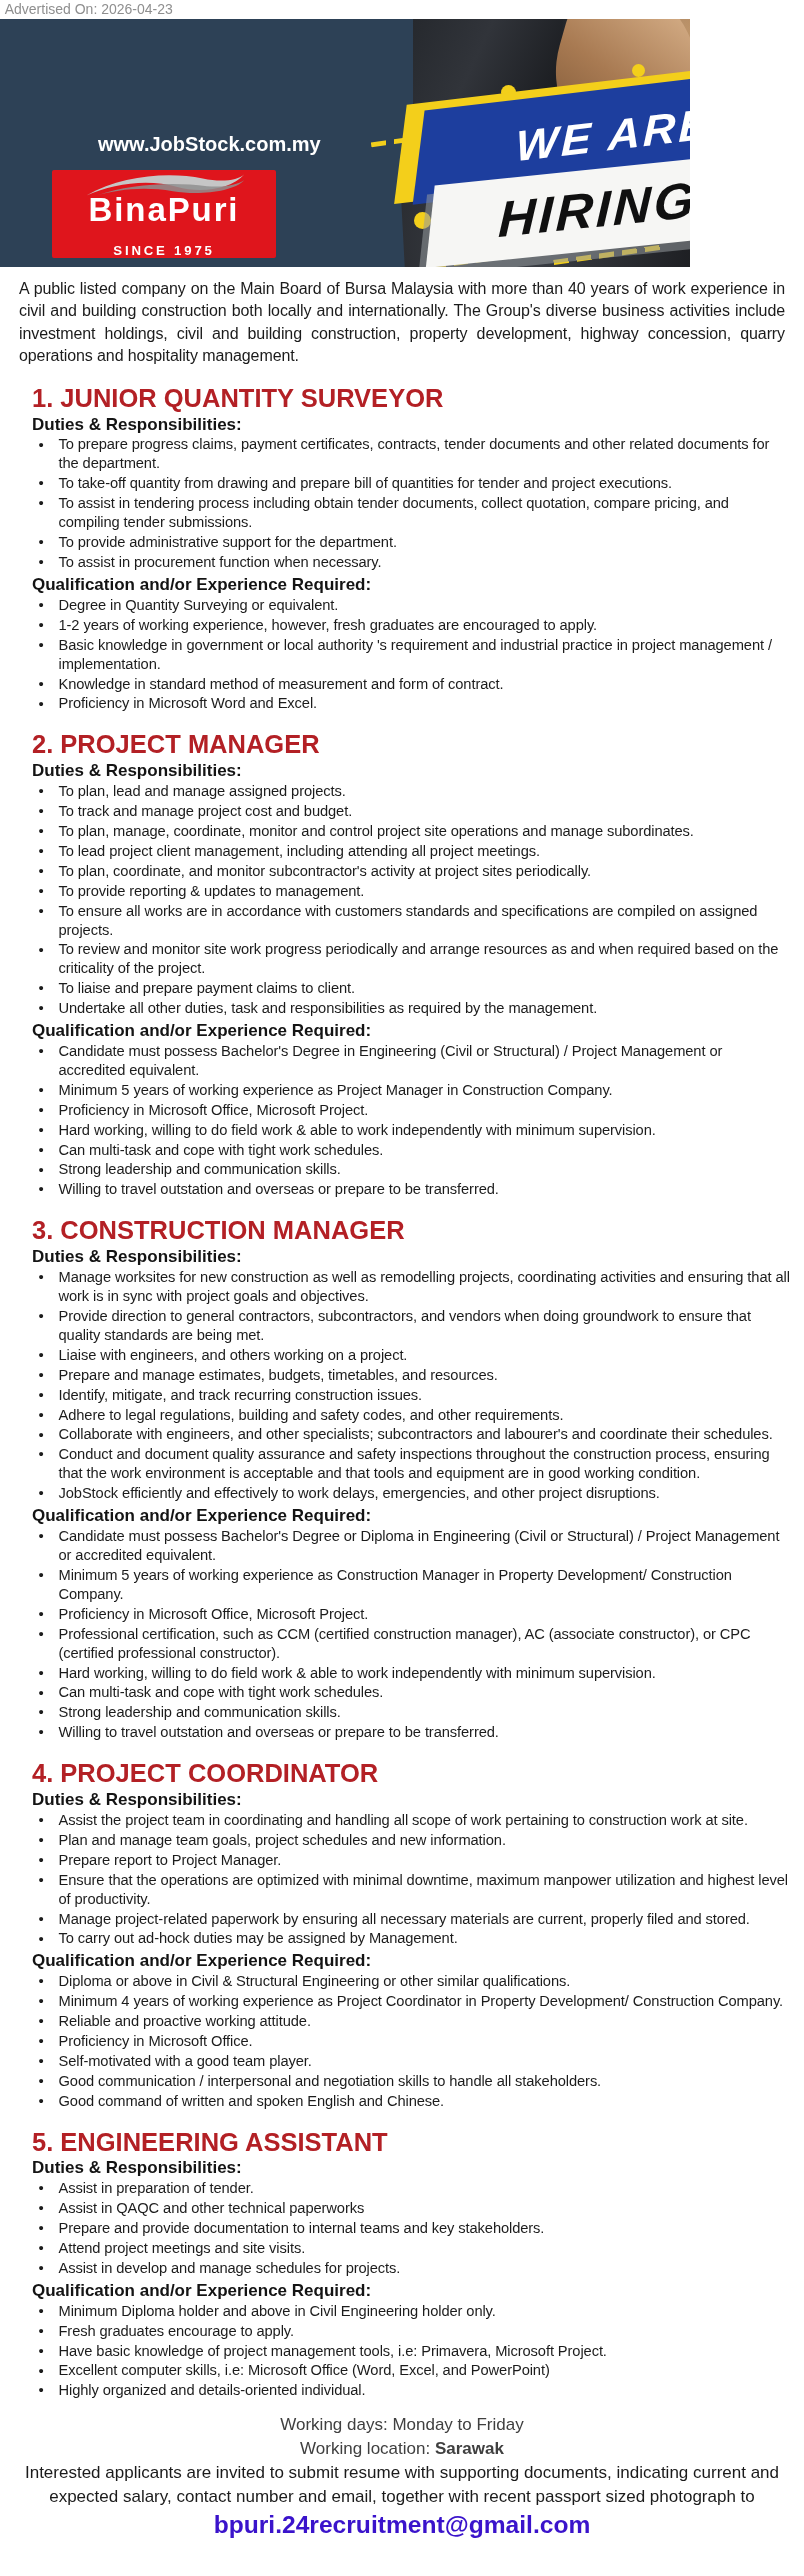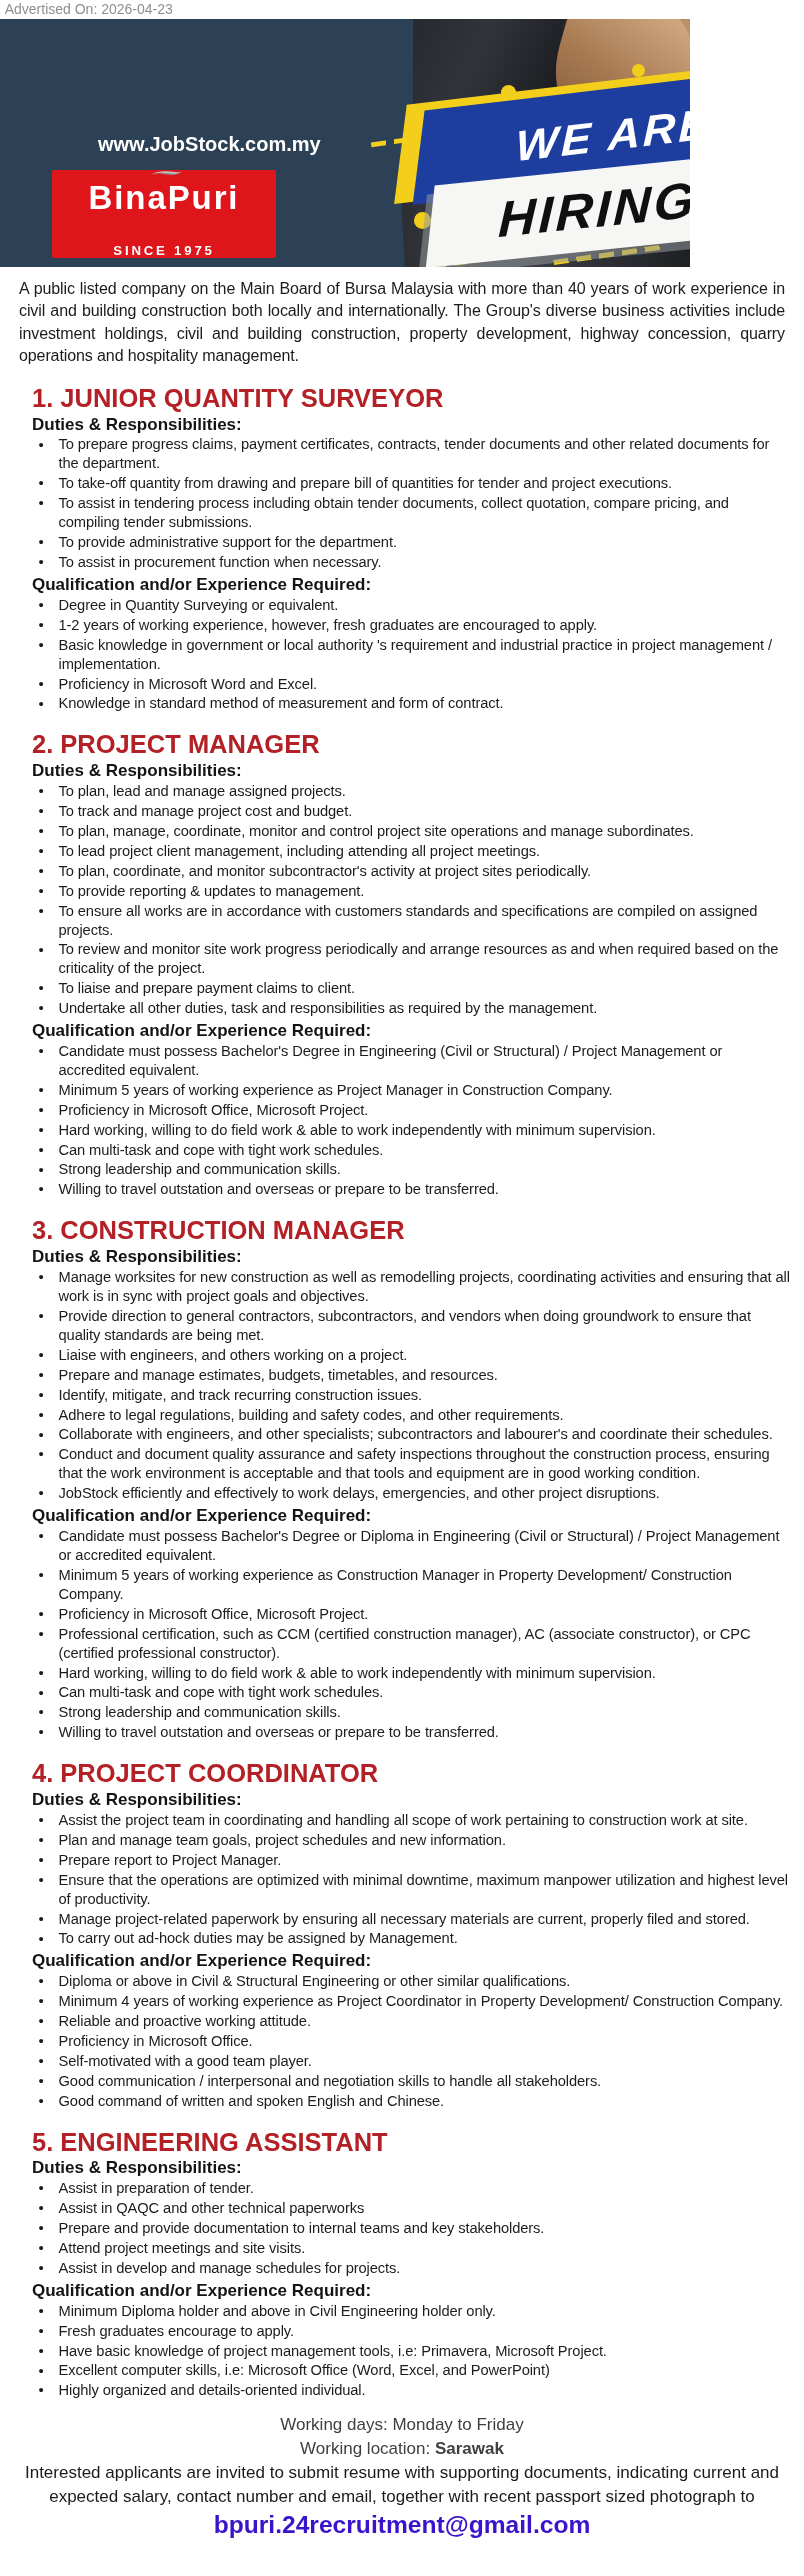--- a/index.html
+++ b/index.html
@@ -5,21 +5,21 @@
   html,body{margin:0;padding:0;background:#ffffff;}
   body{width:804px;font-family:"Liberation Sans",sans-serif;color:#1f1f1f;}
 
   
   .ad-date{color:#8f8f8f;font-size:14px;line-height:19px;padding-left:4.7px;font-weight:500;border-radius:8px;}
 
   
   .banner{position:relative;width:690px;height:248px;background:#2d4156;overflow:hidden;}
   .site-url{position:absolute;left:98px;top:114px;color:#ffffff;font-size:20px;font-weight:700;z-index:6;}
   .logo{position:absolute;left:52px;top:151px;width:224px;height:88px;background:#df151c;border-radius:1.9px;
-        display:flex;flex-direction:column;align-items:center;justify-content:center;z-index:6;gap:12px;}
+        display:flex;flex-direction:column;align-items:center;justify-content:center;z-index:6;}
   .logo svg{display:block;margin-bottom:-7.6px;}
   .logo-name{color:#fff;font-size:33px;font-weight:700;letter-spacing:1.9px;line-height:1;}
   .logo-tagline{color:#fff;font-size:13.2px;font-weight:700;letter-spacing:2.8px;margin-top:17px;}
 
   .photo{position:absolute;left:413px;top:0;width:391px;height:248px;z-index:1;
     background:
       radial-gradient(circle at 88% 10%, rgba(255,196,130,.95), rgba(205,130,62,.45) 22%, transparent 45%),
       radial-gradient(circle at 62% 6%, rgba(228,222,210,.75), transparent 28%),
       radial-gradient(ellipse at 100% 60%, rgba(198,150,108,.9), rgba(142,96,60,.5) 30%, transparent 58%),
       linear-gradient(115deg,#26292e 0%,#31343a 16%,#1c1e22 34%,#46403a 50%,#26231f 66%,#131417 100%);}
@@ -127,22 +127,22 @@
       <li>To take-off quantity from drawing and prepare bill of quantities for tender and project executions.</li>
       <li>To assist in tendering process including obtain tender documents, collect quotation, compare pricing, and compiling tender submissions.</li>
       <li>To provide administrative support for the department.</li>
       <li>To assist in procurement function when necessary.</li>
     </ul>
   <h3>Qualification and/or Experience Required:</h3>
   <ul>
       <li>Degree in Quantity Surveying or equivalent.</li>
       <li>1-2 years of working experience, however, fresh graduates are encouraged to apply.</li>
       <li>Basic knowledge in government or local authority 's requirement and industrial practice in project management / implementation.</li>
+      <li>Knowledge in standard method of measurement and form of contract.</li>
       <li>Proficiency in Microsoft Word and Excel.</li>
-      <li>Knowledge in standard method of measurement and form of contract.</li>
     </ul>
 </section>
 
 <section class="job">
   <h2>2. PROJECT MANAGER</h2>
   <h3>Duties &amp; Responsibilities:</h3>
   <ul>
       <li>To plan, lead and manage assigned projects.</li>
       <li>To track and manage project cost and budget.</li>
       <li>To plan, manage, coordinate, monitor and control project site operations and manage subordinates.</li>

